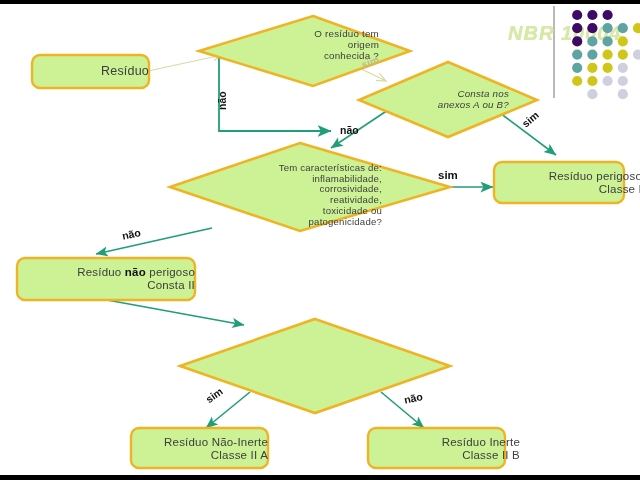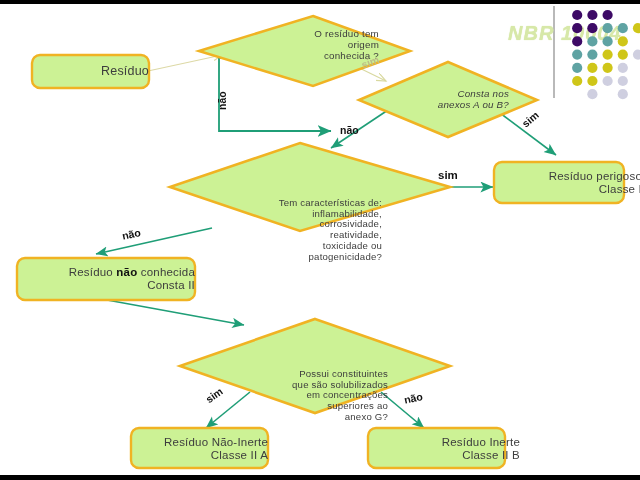--- a/index.html
+++ b/index.html
@@ -46,21 +46,21 @@
     z-index: 20;
     text-align: right;
     color: #3d3d3d;
     line-height: 1.12;
     letter-spacing: .2px;
     pointer-events: none;
   }
   .node-text b { color: #111111; font-weight: bold; }
 
   .t-box   { font-size: 11.5px; }
-  .t-dia   { font-size: 9.6px; margin-top: 35px; }
+  .t-dia   { font-size: 9.6px; }
   .t-dia-1 { font-size: 9.8px; }
   .t-res   { font-size: 12.5px; }
 
   
   .elabel {
     position: absolute;
     z-index: 25;
     font-size: 10.5px;
     font-weight: bold;
     color: #111111;
@@ -208,29 +208,24 @@
 inflamabilidade,
 corrosividade,
 reatividade,
 toxicidade ou
 patogenicidade?</div>
 
   <div class="node-text t-box" style="left:494px; top:170px; width:148px; white-space:pre-line;">Resíduo perigoso
 Classe I</div>
 
   <div class="node-text t-box" style="left:17px; top:266px; width:178px;">
-    <span>Resíduo </span><b>não</b><span> conhecida</span><br>
+    <span>Resíduo </span><b>não</b><span> perigoso</span><br>
     <span>Consta II</span>
   </div>
 
-  <div class="node-text t-dia" style="left:243px; top:334px; width:145px; white-space:pre-line;">Possui constituintes
-que são solubilizados
-em concentrações
-superiores ao
-anexo G?</div>
 
   <div class="node-text t-box" style="left:131px; top:436px; width:137px; white-space:pre-line;">Resíduo Não-Inerte
 Classe II A</div>
 
   <div class="node-text t-box" style="left:368px; top:436px; width:152px; white-space:pre-line;">Resíduo Inerte
 Classe II B</div>
 
   <div class="elabel rot-90" style="left:216px; top:110px;">não</div>
 
   <div class="elabel pale rot-neg20" style="left:361px; top:56px;">sim</div>

